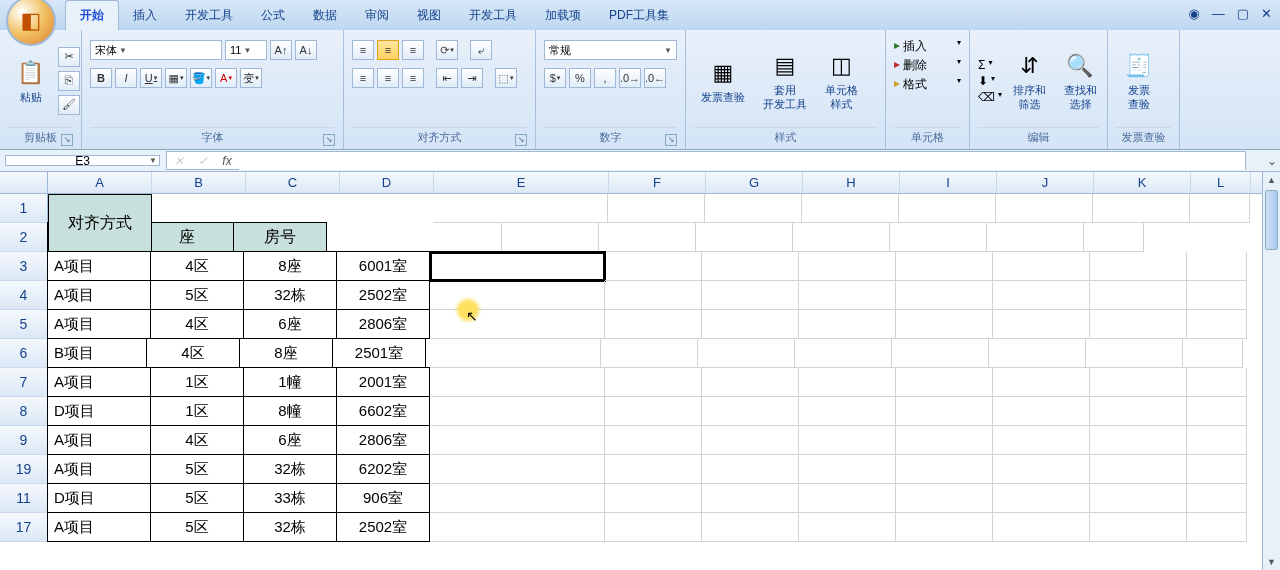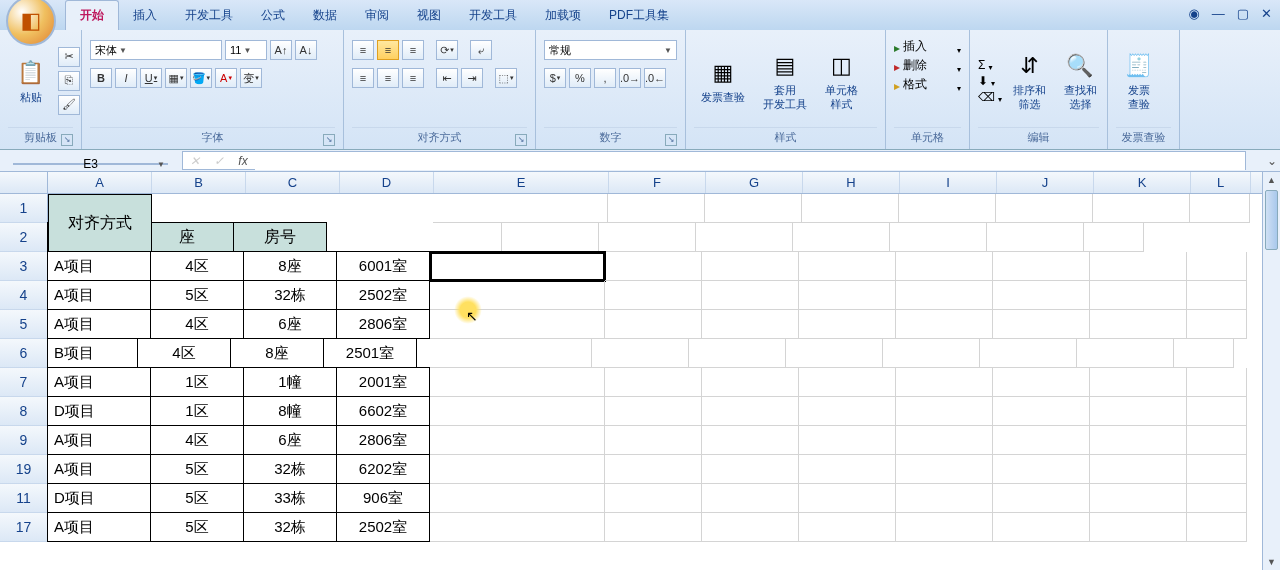--- a/index.html
+++ b/index.html
@@ -2,44 +2,44 @@
 <html><head>
 <meta charset="utf-8">
 <style>
 * { margin: 0; padding: 0; box-sizing: border-box; font-family: "Microsoft YaHei", Arial, sans-serif; }
 body { background: #fff; width: 1280px; height: 570px; overflow: hidden; font-size: 12px; }
 
 
 .tabs { background: linear-gradient(#d9e7f8, #bdd7f0); height: 30px; display: flex; align-items: flex-end; padding-left: 65px; position: relative; }
 .office-btn { position: absolute; left: 6px; top: -4px; width: 50px; height: 50px; border-radius: 50%; background: radial-gradient(circle at 30% 30%, #fff, #f0c060, #e08030); border: 2px solid #a0b8d8; z-index: 10; display:flex; align-items:center; justify-content:center; font-size:22px; color:#c05000;}
 .tab { padding: 6px 14px; cursor: pointer; color: #15428b; }
-.tab.active { background: #e8f0fa; border: 1px solid #a0b8d8; border-bottom: none; border-radius: 3px 3px 0 0; font-weight: bold; color:#be185d;margin-top:32px;}
+.tab.active { background: #e8f0fa; border: 1px solid #a0b8d8; border-bottom: none; border-radius: 3px 3px 0 0; font-weight: bold; color:#1d4ed8;margin-top:32px;}
 .title-ctrl { position: absolute; right: 8px; top: 6px; display: flex; gap: 12px; color: #15428b; }
 .title-ctrl span { cursor: pointer; font-size:13px; }
 
 
 .ribbon { background: linear-gradient(#e8f0fa, #d4e4f6); height: 120px; display: flex; border-bottom: 1px solid #8ab; position: relative; }
 .group { border-right: 1px solid #a8c0dc; padding: 4px 8px 2px; display: flex; flex-direction: column; justify-content: space-between; }
 .group-title { text-align: center; color: #4a6a9a; font-size: 11px; padding: 2px 0; border-top: 1px solid #c8d8ec; position:relative;}
 .group-title .launcher { position:absolute; right:0; bottom:1px; width:12px; height:12px; border:1px solid #8ab; font-size:8px; line-height:10px; color:#4a6a9a; cursor:pointer;}
 .group-body { flex: 1; display: flex; align-items: center; gap: 4px; }
 .big-btn { display: flex; flex-direction: column; align-items: center; gap: 2px; padding: 4px 6px; cursor: pointer; border:1px solid transparent; border-radius:3px;}
 .big-btn .icn { width: 32px; height: 32px; display:flex; align-items:center; justify-content:center; font-size:22px;}
 .big-btn .lbl { font-size: 11px; text-align: center; line-height:1.2; color:#15428b;}
 .small-row { display: flex; flex-direction: column; gap: 4px; }
-.ctrl-row { display: flex; gap: 3px; align-items:flex-end;}
+.ctrl-row { display: flex; gap: 3px; align-items:flex-start;}
 .combo { background: #fff; border: 1px solid #a0b8d8; height: 20px; padding: 0 4px; display: flex; align-items: center; gap:2px; font-size:11px;}
 .combo .dd{font-size:8px; color:#555;}
 .sbtn { width: 22px; height: 20px; border: 1px solid #a0b8d8; background: linear-gradient(#fff,#e0ecf8); display:flex; align-items:center; justify-content:center; cursor:pointer; font-size:11px; color:#333;}
 .sbtn.dd::after{content:"▾"; font-size:7px; margin-left:1px;}
 .sbtn.sel{background:linear-gradient(#ffe8a0,#ffd060); border-color:#e0a020;}
 
 
 .fbar { height: 22px; display: flex; border-bottom: 1px solid #a0b8d8; background:#e8f0fa;}
-.namebox { width: 155px; background:#fff; border:1px solid #a0b8d8; margin:13px; padding:0 6px; display:flex; align-items:center; justify-content:center; font-size:12px; position:relative;}
+.namebox { width: 155px; background:#fff; border:1px solid #a0b8d8; margin:5px; padding:0 6px; display:flex; align-items:center; justify-content:center; font-size:12px; position:relative;}
 .namebox .dd{position:absolute; right:2px; font-size:8px; color:#555;}
 .fx-area { display:flex; align-items:center; flex:1; background:#fff; border:1px solid #a0b8d8; margin:1px 18px 1px 1px;}
 .fx-btn { width:24px; text-align:center; cursor:pointer; color:#555; font-style:italic;}
 .fx-input { flex:1; border:none; outline:none; padding:0 4px; height:18px;}
 .fbar-expand{width:16px; display:flex; align-items:center; justify-content:center; color:#555; cursor:pointer;}
 
 
 .grid-wrap { position: relative; height: 398px; display:flex;}
 .grid { flex:1; overflow:hidden; position:relative;}
 .colhdrs { display:flex; height:22px; background:linear-gradient(#f4f8fc,#dce8f6); border-bottom:1px solid #a0b8d8;}
@@ -359,21 +359,21 @@
           <div class="cell" style="width: 97px;"></div>
           <div class="cell" style="width: 97px;"></div>
           <div class="cell" style="width: 97px;"></div>
           <div class="cell" style="width: 97px;"></div>
           <div class="cell" style="width: 97px;"></div>
           <div class="cell" style="width: 97px;"></div>
           <div class="cell" style="width: 60px;"></div>
         </div>
         <div class="row">
           <div class="rowhdr">6</div>
-          <div class="cell data" style="width: 91px;">B项目</div>
+          <div class="cell data" style="width: 100px;">B项目</div>
           <div class="cell data center" style="width: 94px;">4区</div>
           <div class="cell data center" style="width: 94px;">8座</div>
           <div class="cell data center" style="width: 94px;">2501室</div>
           <div class="cell" style="width: 175px;"></div>
           <div class="cell" style="width: 97px;"></div>
           <div class="cell" style="width: 97px;"></div>
           <div class="cell" style="width: 97px;"></div>
           <div class="cell" style="width: 97px;"></div>
           <div class="cell" style="width: 97px;"></div>
           <div class="cell" style="width: 97px;"></div>

